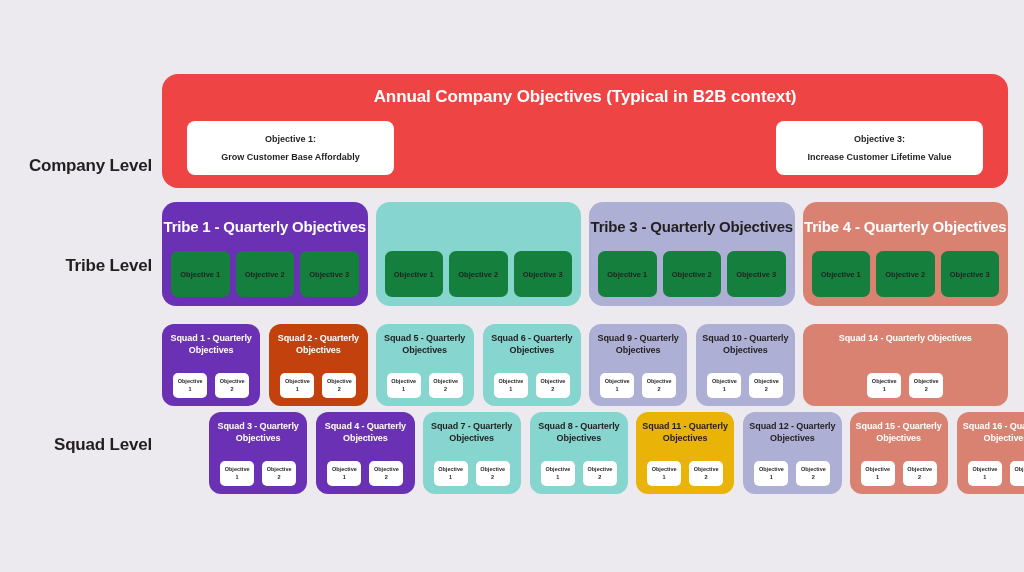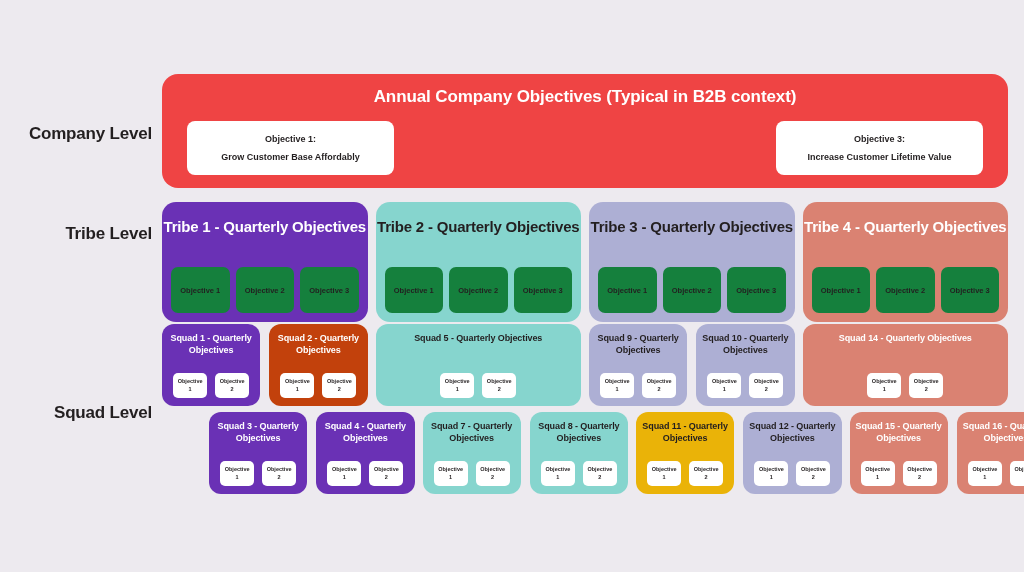--- a/index.html
+++ b/index.html
@@ -25,20 +25,21 @@
   .level-label {
     position: absolute;
     right: 0;
     width: 100%;
     text-align: right;
     font-size: 17px;
     font-weight: bold;
     color: #231f20;
     letter-spacing: -0.2px;
     white-space: nowrap;
+    margin-top: 32px;
   }
   .labels-col {
     position: absolute;
     left: 0;
     top: 0;
     width: 152px;
     height: 572px;
   }
   #label-company { top: 124px; }
   #label-tribe   { top: 224px; }
@@ -99,21 +100,21 @@
     font-weight: bold;
     color: #231f20;
   }
 
   
   .tribe-row {
     position: absolute;
     left: 162px;
     top: 202px;
     width: 846px;
-    height: 120px;
+    height: 104px;
     display: flex;
     gap: 8px;
   }
   .tribe-card {
     flex: 1 1 0;
     border-radius: 14px;
     position: relative;
     box-sizing: border-box;
   }
   .tribe-title {
@@ -243,21 +244,20 @@
   <div class="tribe-row" id="tribe-row">
       <div class="tribe-card" style="background: rgb(106, 49, 181);">
         <div class="tribe-title" style="color: rgb(255, 255, 255);">Tribe 1 - Quarterly Objectives</div>
         <div class="tribe-objectives">
           <div class="tribe-obj-box">Objective 1</div>
           <div class="tribe-obj-box">Objective 2</div>
           <div class="tribe-obj-box">Objective 3</div>
         </div>
       </div>
       <div class="tribe-card" style="background: rgb(134, 213, 206);">
-        <div class="tribe-title" style="color: rgb(35, 31, 32);">Tribe 2 - Quarterly Objectives</div>
         <div class="tribe-objectives">
           <div class="tribe-obj-box">Objective 1</div>
           <div class="tribe-obj-box">Objective 2</div>
           <div class="tribe-obj-box">Objective 3</div>
         </div>
       </div>
       <div class="tribe-card" style="background: rgb(173, 175, 212);">
         <div class="tribe-title" style="color: rgb(35, 31, 32);">Tribe 3 - Quarterly Objectives</div>
         <div class="tribe-objectives">
           <div class="tribe-obj-box">Objective 1</div>
@@ -312,20 +312,33 @@
               <div class="squad-obj-box">
                 <span>Objective</span>
                 <span>1</span>
               </div>
               <div class="squad-obj-box">
                 <span>Objective</span>
                 <span>2</span>
               </div>
             </div>
           </div>
+          <div class="squad-card" style="background: rgb(134, 213, 206);">
+            <div class="squad-title" style="color: rgb(35, 31, 32);">Squad 6 - Quarterly Objectives</div>
+            <div class="squad-objectives">
+              <div class="squad-obj-box">
+                <span>Objective</span>
+                <span>1</span>
+              </div>
+              <div class="squad-obj-box">
+                <span>Objective</span>
+                <span>2</span>
+              </div>
+            </div>
+          </div>
         </div>
         <div class="squad-group">
           <div class="squad-card" style="background: rgb(173, 175, 212);">
             <div class="squad-title" style="color: rgb(35, 31, 32);">Squad 9 - Quarterly Objectives</div>
             <div class="squad-objectives">
               <div class="squad-obj-box">
                 <span>Objective</span>
                 <span>1</span>
               </div>
               <div class="squad-obj-box">

